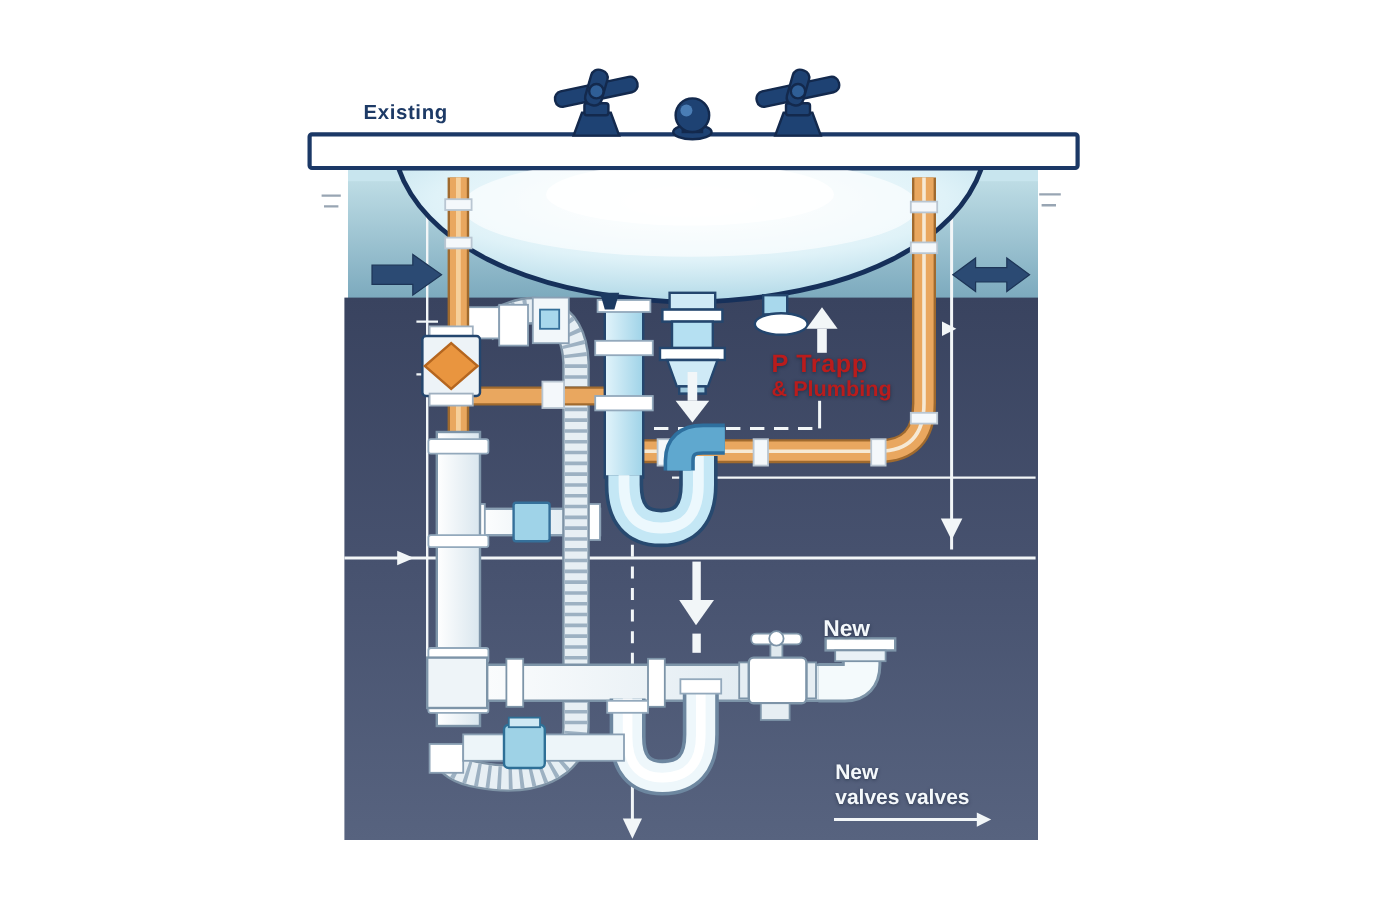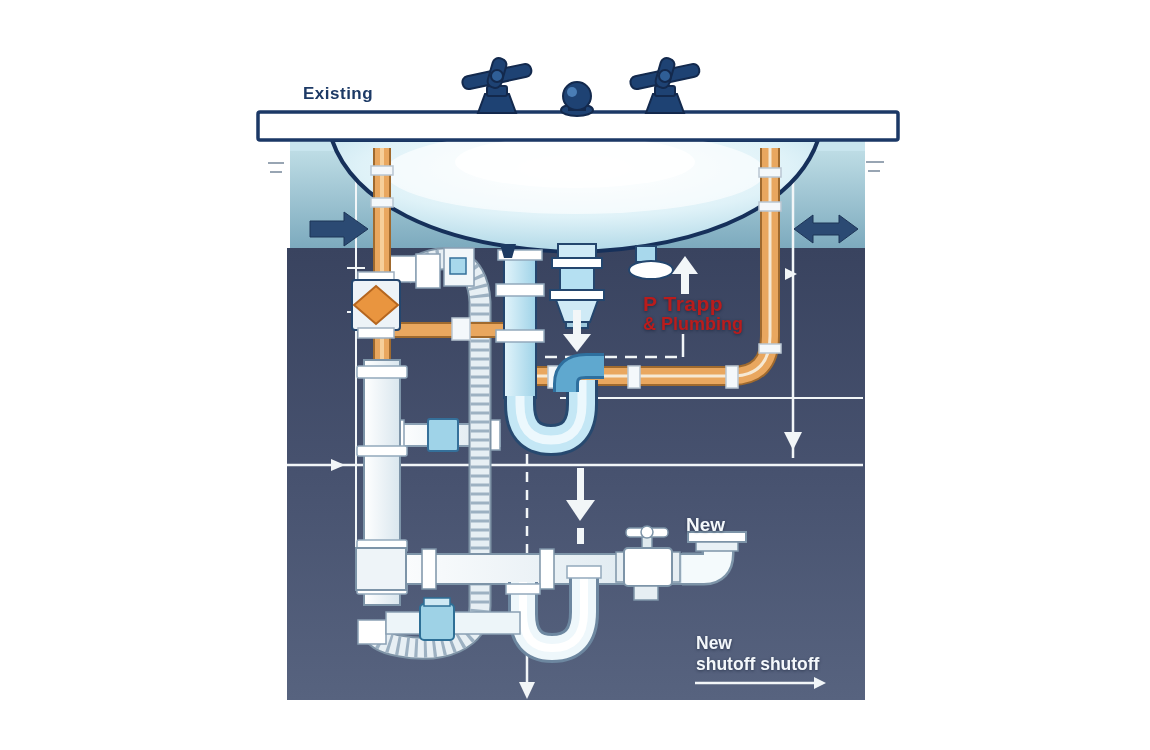--- a/index.html
+++ b/index.html
@@ -247,15 +247,15 @@
 </svg>
 
 <div class="label label-existing">Existing</div>
 <div class="label label-ptrap">
   <div class="l1">P Trapp</div>
   <div class="l2">&amp; Plumbing</div>
 </div>
 <div class="label label-new">New</div>
 <div class="label label-shutoff">
   <div>New</div>
-  <div>shutoff shutoff</div>
+  <div>valves valves</div>
 </div>
 </div>
 
 </body></html>

